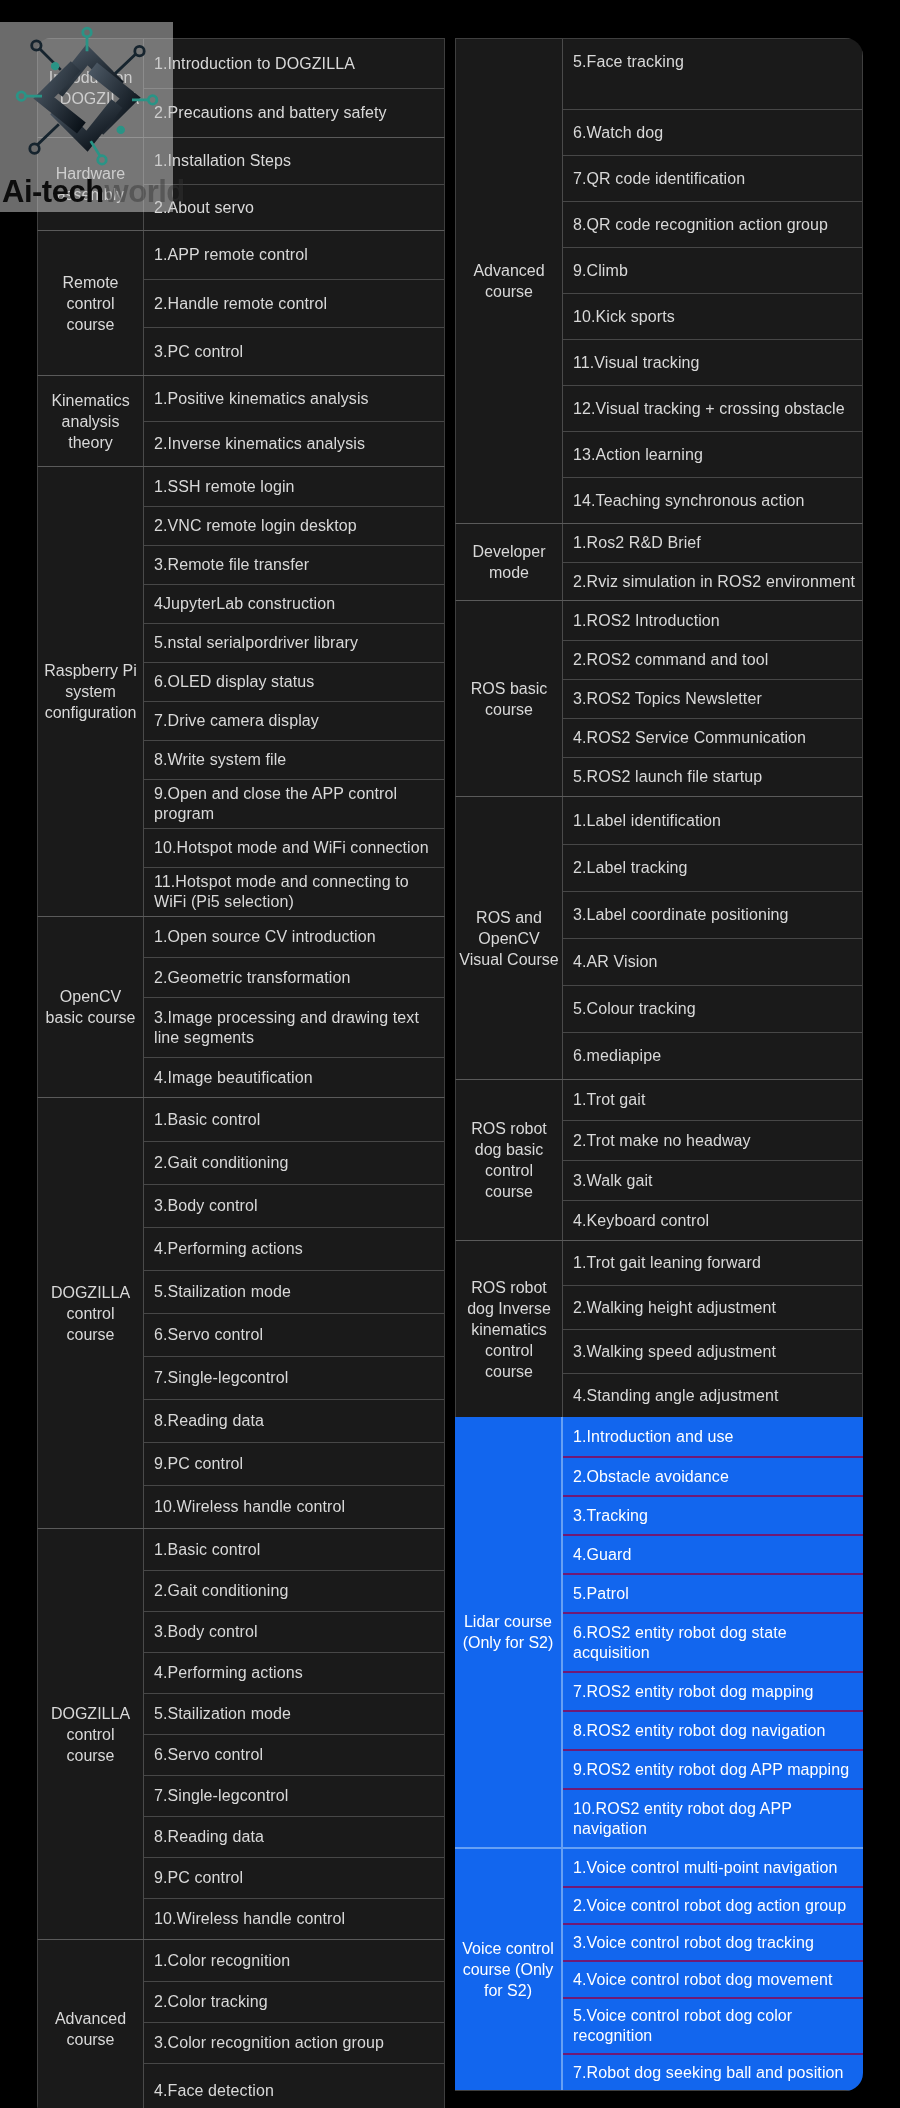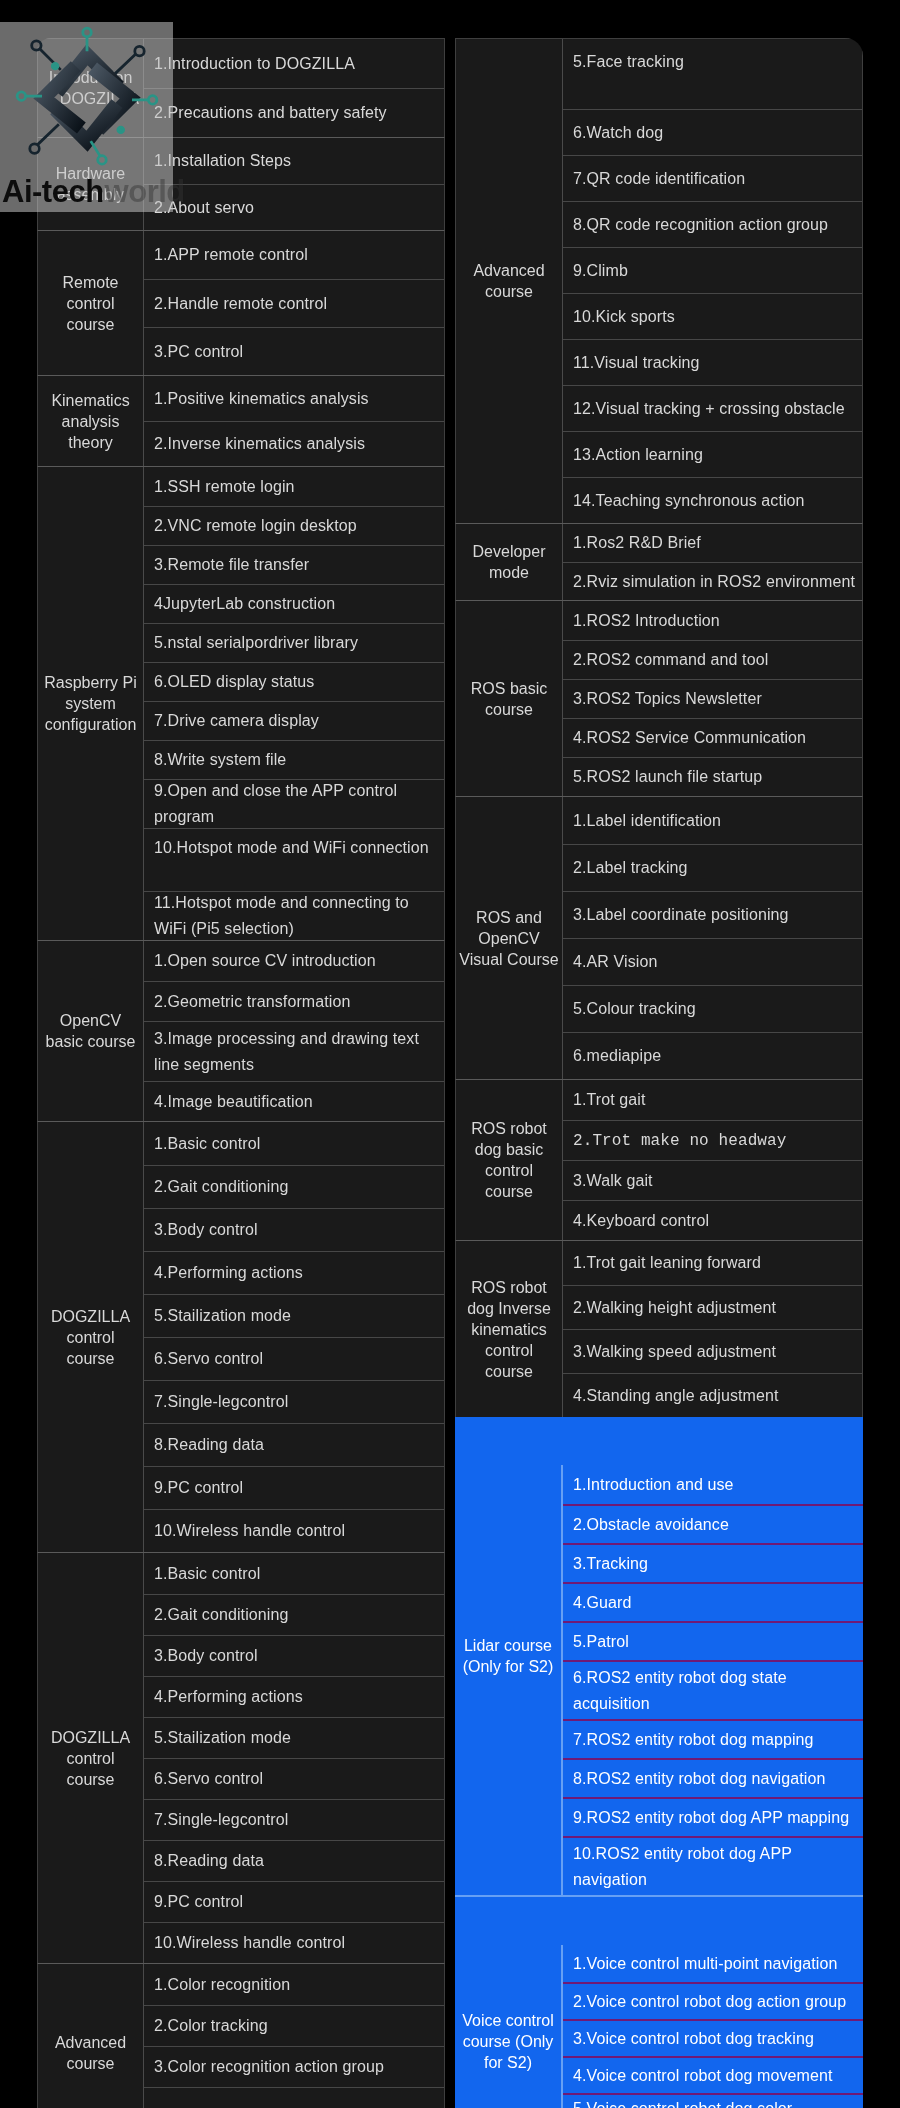--- a/index.html
+++ b/index.html
@@ -8,27 +8,27 @@
   .tbl{position:absolute;overflow:hidden;background:#000;}
   .sec{display:flex;background:#1a1a1a;border-left:1px solid #3f3f3f;border-right:1px solid #3f3f3f;border-top:1px solid #5a5a5a;box-sizing:border-box;}
   .tbl .sec:first-child{border-top:1px solid #3f3f3f;}
   .tbl .sec:last-child{border-bottom:1px solid #3f3f3f;}
   .sec.hl{background:#1266ee;border-left:none;border-right:none;border-top:none;}
   .sec.hl + .sec.hl{border-top:2px solid #66a0f4;}
   .cat{display:flex;align-items:center;justify-content:center;text-align:center;
        color:#d9d9d9;font-size:16px;line-height:21px;padding:4px 3px;box-sizing:border-box;flex-shrink:0;}
   .sec.hl .cat{color:#ffffff;}
   .items{flex:1;display:flex;flex-direction:column;border-left:1px solid #4a4a4a;min-width:0;}
-  .sec.hl .items{border-left:2px solid #66a0f4;margin-top:48px;}
+  .sec.hl .items{border-left:2px solid #66a0f4;}
   .row{box-sizing:border-box;display:flex;align-items:center;padding:0 4px 0 10px;
        color:#d9d9d9;font-size:16px;letter-spacing:.1px;white-space:nowrap;border-top:1px solid #474747;overflow:hidden;}
   .items .row:first-child{border-top:none;}
   .sec.hl .row{color:#ffffff;border-top:2px solid #701a75;}
   .sec.hl .items .row:first-child{border-top:none;}
-  .row.tall{white-space:normal;line-height:26px;}
+  .row.tall{white-space:normal;line-height:20px;}
   
   .watermark{position:absolute;left:0;top:22px;width:173px;height:190px;
              background:rgba(195,195,195,0.55);z-index:5;}
   .watermark svg{position:absolute;left:12px;top:0px;}
   .brand{position:absolute;left:2px;bottom:2px;font-size:31px;font-weight:bold;
          letter-spacing:-0.5px;color:#0d0d0d;white-space:nowrap;}
   .brand .b2{color:rgba(50,50,50,0.45);margin-left:1px;}
 </style>
 </head>
 <body>
@@ -154,21 +154,21 @@
           </div>
           <div class="row" style="height: 39px;">
             <span>8.Write system file</span>
           </div>
           <div class="row tall" style="height: 49px;">
             <span>9.Open and close the APP control program</span>
           </div>
           <div class="row" style="height: 39px;">
             <span>10.Hotspot mode and WiFi connection</span>
           </div>
-          <div class="row tall" style="height: 49px; margin-top: 24px;">
+          <div class="row tall" style="height: 49px;">
             <span>11.Hotspot mode and connecting to WiFi (Pi5 selection)</span>
           </div>
         </div>
       </div>
       <div class="sec">
         <div class="cat" style="width: 105px;">
           <div>OpenCV basic course</div>
         </div>
         <div class="items">
           <div class="row" style="height: 40px;">
@@ -378,21 +378,21 @@
         </div>
       </div>
       <div class="sec">
         <div class="cat" style="width: 106px;">
           <div>ROS robot dog basic control course</div>
         </div>
         <div class="items">
           <div class="row" style="height: 40px;">
             <span>1.Trot gait</span>
           </div>
-          <div class="row" style="height: 40px; font-family: Liberation Mono, monospace;">
+          <div class="row" style="height: 40px;">
             <span>2.Trot make no headway</span>
           </div>
           <div class="row" style="height: 40px;">
             <span>3.Walk gait</span>
           </div>
           <div class="row" style="height: 40px;">
             <span>4.Keyboard control</span>
           </div>
         </div>
       </div>

